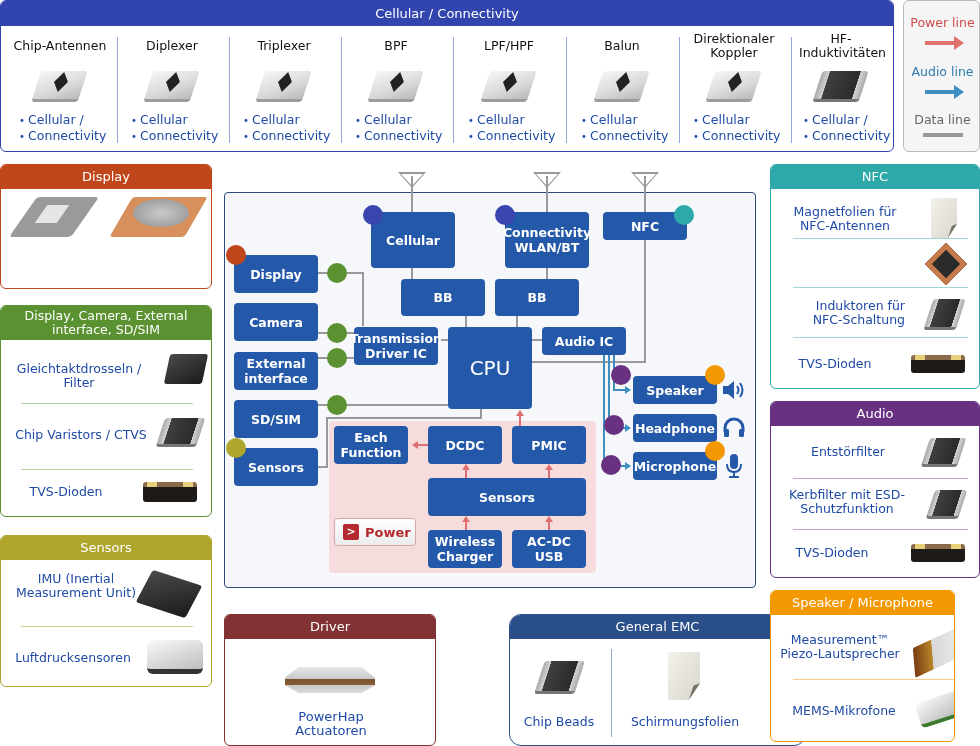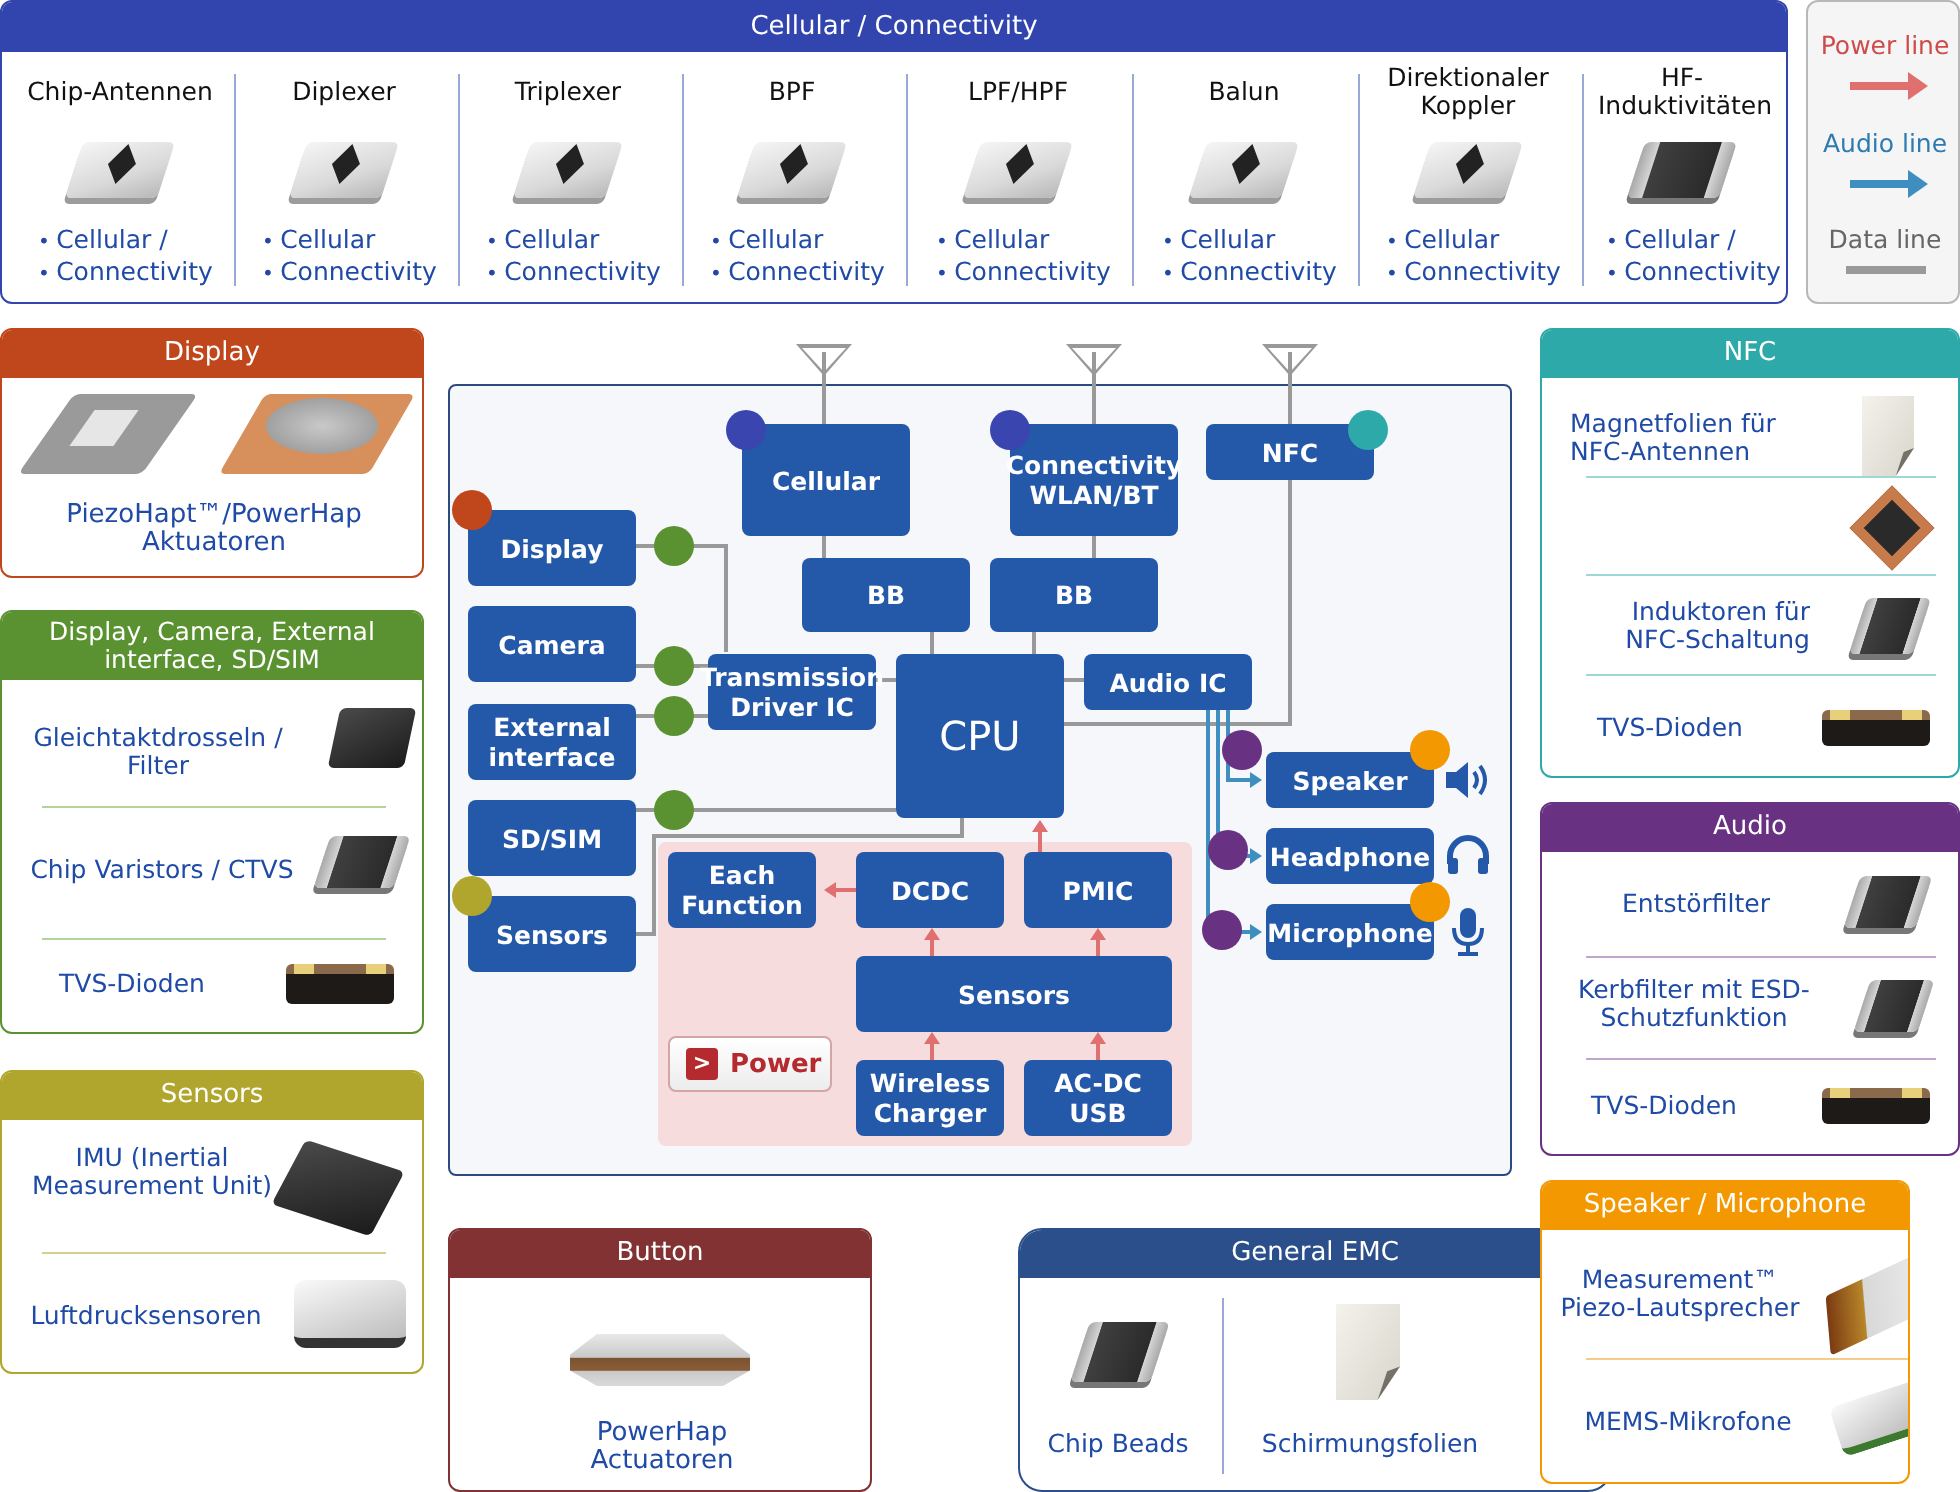--- a/index.html
+++ b/index.html
@@ -109,21 +109,20 @@
   <div class="abs" style="left:0;width:77px;top:111px;text-align:center;color:#666;font-size:12.5px;">Data line</div>
   <div class="abs" style="left:19px;top:132px;width:40px;height:4px;background:#999;"></div>
 </div>
 
 <div class="panel" style="left:0;top:164px;width:212px;height:125px;border-color:#c0461b;">
   <div class="panel-head" style="background:#c0461b;">Display</div>
   <div class="abs" style="left:22px;top:32px;width:62px;height:40px;background:#9a9a9a;transform:skewX(-35deg);border-radius:3px;"></div>
   <div class="abs" style="left:40px;top:40px;width:22px;height:18px;background:#e6e6e6;transform:skewX(-35deg);"></div>
   <div class="abs" style="left:120px;top:32px;width:75px;height:40px;background:#d7905b;transform:skewX(-30deg);border-radius:3px;"></div>
   <div class="abs" style="left:132px;top:34px;width:56px;height:28px;background:radial-gradient(ellipse,#c9c9c9,#8f8f8f);border-radius:50%;"></div>
-  <div class="abs link" style="left:18px;top:86px;width:176px;text-align:center;font-size:13px;">PiezoHapt™/PowerHap Aktuatoren</div>
 </div>
 
 <div class="panel" style="left:0;top:305px;width:212px;height:212px;border-color:#5b9231;">
   <div class="panel-head" style="background:#5b9231;height:34px;line-height:14px;padding:3px 10px;font-size:12.5px;">Display, Camera, External interface, SD/SIM</div>
   <div class="abs link" style="left:8px;top:56px;width:140px;text-align:center;">Gleichtaktdrosseln / Filter</div>
   <div class="chip chip-black" style="left:166px;top:48px;width:38px;height:30px;"></div>
   <div class="sep" style="left:20px;top:97px;width:172px;background:#b5d49a;"></div>
   <div class="abs link" style="left:6px;top:122px;width:148px;text-align:center;">Chip Varistors / CTVS</div>
   <div class="chip chip-dark" style="left:160px;top:112px;width:40px;height:26px;"></div>
   <div class="sep" style="left:20px;top:163px;width:172px;background:#b5d49a;"></div>
@@ -250,38 +249,38 @@
   <rect x="17" y="13" width="5" height="8" rx="1.5" fill="#2458a8"></rect>
 </svg>
 <svg class="abs" style="left:724px;top:453px;" width="20" height="26" viewBox="0 0 20 26">
   <rect x="6" y="1" width="8" height="15" rx="4" fill="#2458a8"></rect>
   <path d="M3,11 Q3,19 10,19 Q17,19 17,11" stroke="#2458a8" stroke-width="2" fill="none"></path>
   <rect x="9" y="19" width="2" height="4" fill="#2458a8"></rect>
   <rect x="5" y="23" width="10" height="2" fill="#2458a8"></rect>
 </svg>
 
 <div class="panel" style="left:224px;top:614px;width:212px;height:132px;border-color:#823233;">
-  <div class="panel-head" style="background:#823233;">Button</div>
+  <div class="panel-head" style="background:#823233;">Driver</div>
   <div class="abs" style="left:60px;top:52px;width:90px;height:26px;background:linear-gradient(#e8e8e8 0,#c9c9c9 45%,#7a5330 46%,#8a5d36 70%,#c9c9c9 71%,#dadada 100%);clip-path:polygon(15% 0,85% 0,100% 40%,100% 70%,85% 100%,15% 100%,0 70%,0 40%);"></div>
   <div class="abs link" style="left:56px;top:95px;width:100px;text-align:center;font-size:13px;">PowerHap Actuatoren</div>
 </div>
 
 <div class="panel" style="left:509px;top:614px;width:297px;height:132px;border-color:#2b4f8a;border-radius:12px;">
   <div class="panel-head" style="background:#2b4f8a;">General EMC</div>
   <div class="chip chip-dark" style="left:30px;top:46px;width:40px;height:30px;"></div>
   <div class="abs link" style="left:4px;top:100px;width:90px;text-align:center;">Chip Beads</div>
   <div class="vsep" style="left:101px;top:34px;height:88px;"></div>
   <div class="abs foil" style="left:158px;top:37px;width:32px;height:48px;"></div>
   <div class="abs foil-curl" style="left:158px;top:37px;width:32px;height:48px;"></div>
   <div class="abs link" style="left:110px;top:100px;width:130px;text-align:center;">Schirmungsfolien</div>
 </div>
 
 <div class="panel" style="left:770px;top:164px;width:210px;height:225px;border-color:#2ea9aa;">
   <div class="panel-head" style="background:#2ea9aa;">NFC</div>
-  <div class="abs link" style="left:14px;top:40px;width:120px;text-align:left;">Magnetfolien für NFC-Antennen</div>
+  <div class="abs link" style="left:14px;top:40px;width:120px;text-align:center;">Magnetfolien für NFC-Antennen</div>
   <div class="abs foil" style="left:160px;top:33px;width:26px;height:40px;"></div>
   <div class="abs foil-curl" style="left:160px;top:33px;width:26px;height:40px;"></div>
   <div class="sep" style="left:22px;top:73px;width:175px;background:#9fd6d7;"></div>
   <div class="abs" style="left:160px;top:84px;width:30px;height:30px;background:#2a2a2a;border:5px solid #c77b4a;transform:rotate(45deg);"></div>
   <div class="sep" style="left:22px;top:122px;width:175px;background:#9fd6d7;"></div>
   <div class="abs link" style="left:14px;top:134px;width:120px;text-align:right;">Induktoren für NFC-Schaltung</div>
   <div class="chip chip-dark" style="left:158px;top:134px;width:32px;height:28px;"></div>
   <div class="sep" style="left:22px;top:172px;width:175px;background:#9fd6d7;"></div>
   <div class="abs link" style="left:14px;top:192px;width:100px;text-align:center;">TVS-Dioden</div>
   <div class="chip chip-tvs" style="left:140px;top:190px;width:54px;height:18px;"></div>

